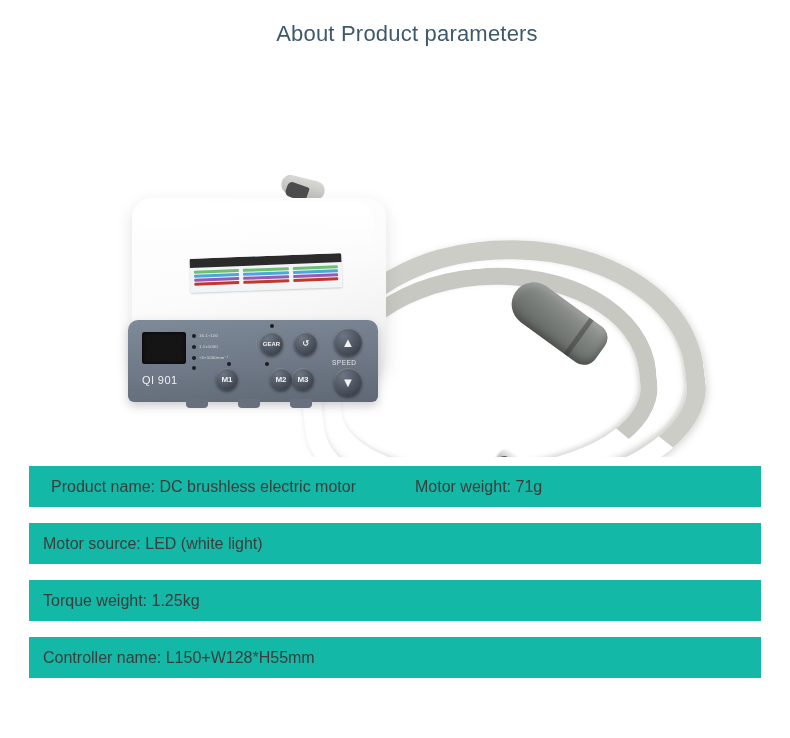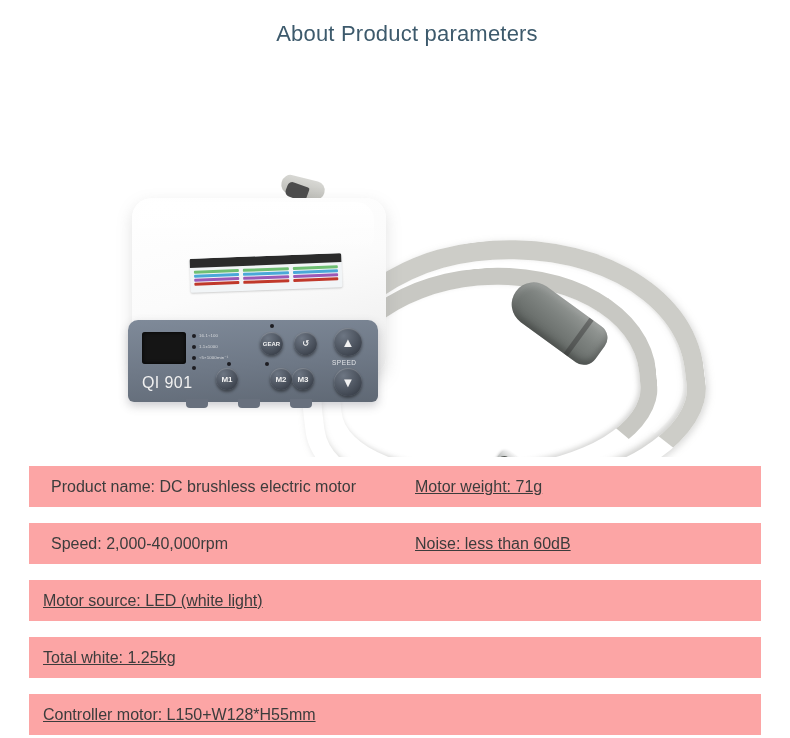--- a/index.html
+++ b/index.html
@@ -168,21 +168,21 @@
     width: 44px;
     height: 32px;
     background: #151515;
     border-radius: 3px;
     box-shadow: inset 0 0 4px rgba(0,0,0,0.9);
   }
   .brand {
     position: absolute;
     left: 14px;
     top: 54px;
-    font-size: 16px;
+    font-size: 11px;
     color: #f0f0f0;
     letter-spacing: 0.4px;
     font-weight: 500;
   }
   .indicators {
     position: absolute;
     left: 64px;
     top: 10px;
     width: 66px;
   }
@@ -297,33 +297,33 @@
   
   .spec-table {
     position: absolute;
     left: 29px;
     top: 466px;
     width: 732px;
   }
   .spec-row {
     display: flex;
     height: 41px;
-    background: #fca5a5;
+    background: #14b8a6;
     margin-bottom: 16px;
     align-items: center;
   }
   .spec-cell {
     font-size: 16px;
     color: #3c3c3c;
     line-height: 41px;
     white-space: nowrap;
     overflow: hidden;
   }
   .spec-cell.left  { width: 372px; padding-left: 22px; box-sizing: border-box; }
-  .spec-cell.right { flex: 1; padding-left: 14px; box-sizing: border-box; text-decoration: underline; }
+  .spec-cell.right { flex: 1; padding-left: 14px; box-sizing: border-box; }
 </style>
 </head>
 <body>
 
 <div class="page-title">About Product parameters</div>
 
 <div class="photo-stage">
 
   <div class="cable-arc"></div>
   <div class="cable-inner-arc"></div>
@@ -404,30 +404,26 @@
   </div>
 </div>
 
 <div class="spec-table">
 
   <div class="spec-row">
     <div class="spec-cell left">Product name: DC brushless electric motor</div>
     <div class="spec-cell right">Motor weight: 71g</div>
   </div>
 
-  <div class="spec-row">
-    <div class="spec-cell left">Speed: 2,000-40,000rpm</div>
-    <div class="spec-cell right">Noise: less than 60dB</div>
-  </div>
 
   <div class="spec-row">
     <div class="spec-cell right">Motor source: LED (white light)</div>
   </div>
 
   <div class="spec-row">
-    <div class="spec-cell right">Total white: 1.25kg</div>
+    <div class="spec-cell right">Torque weight: 1.25kg</div>
   </div>
 
   <div class="spec-row">
-    <div class="spec-cell right">Controller motor: L150+W128*H55mm</div>
+    <div class="spec-cell right">Controller name: L150+W128*H55mm</div>
   </div>
 
 </div>
 
 </body></html>

